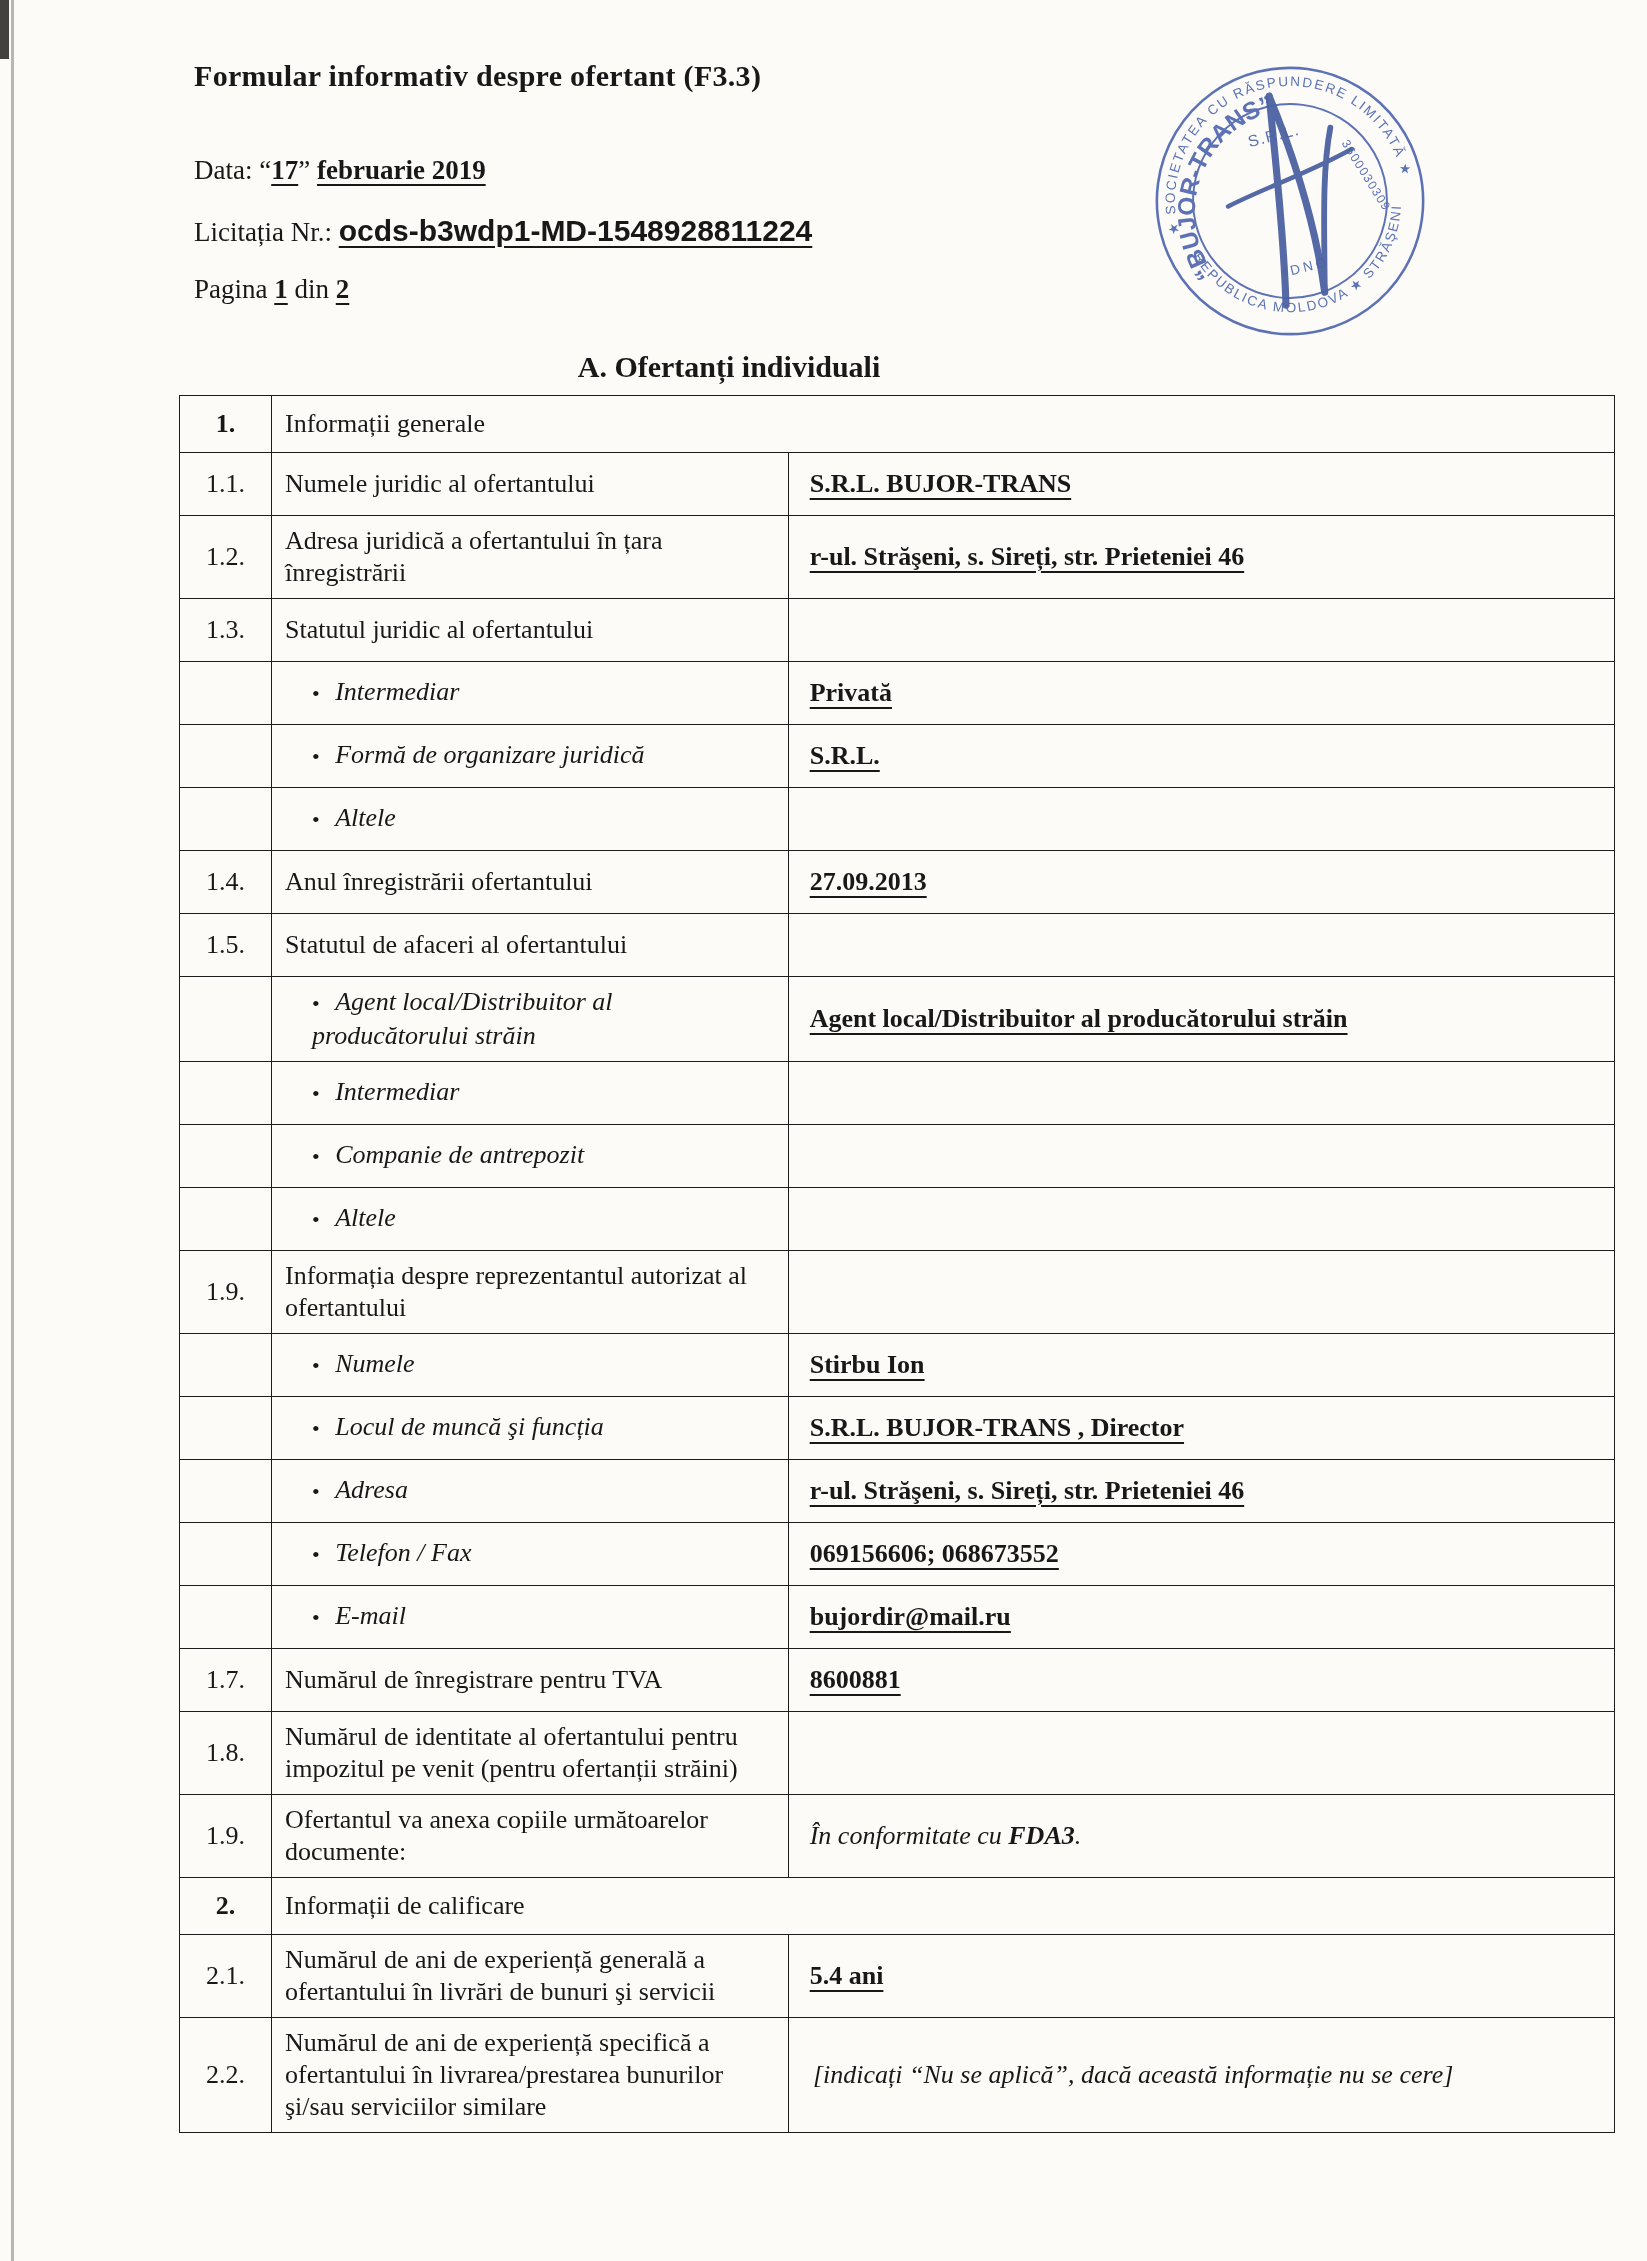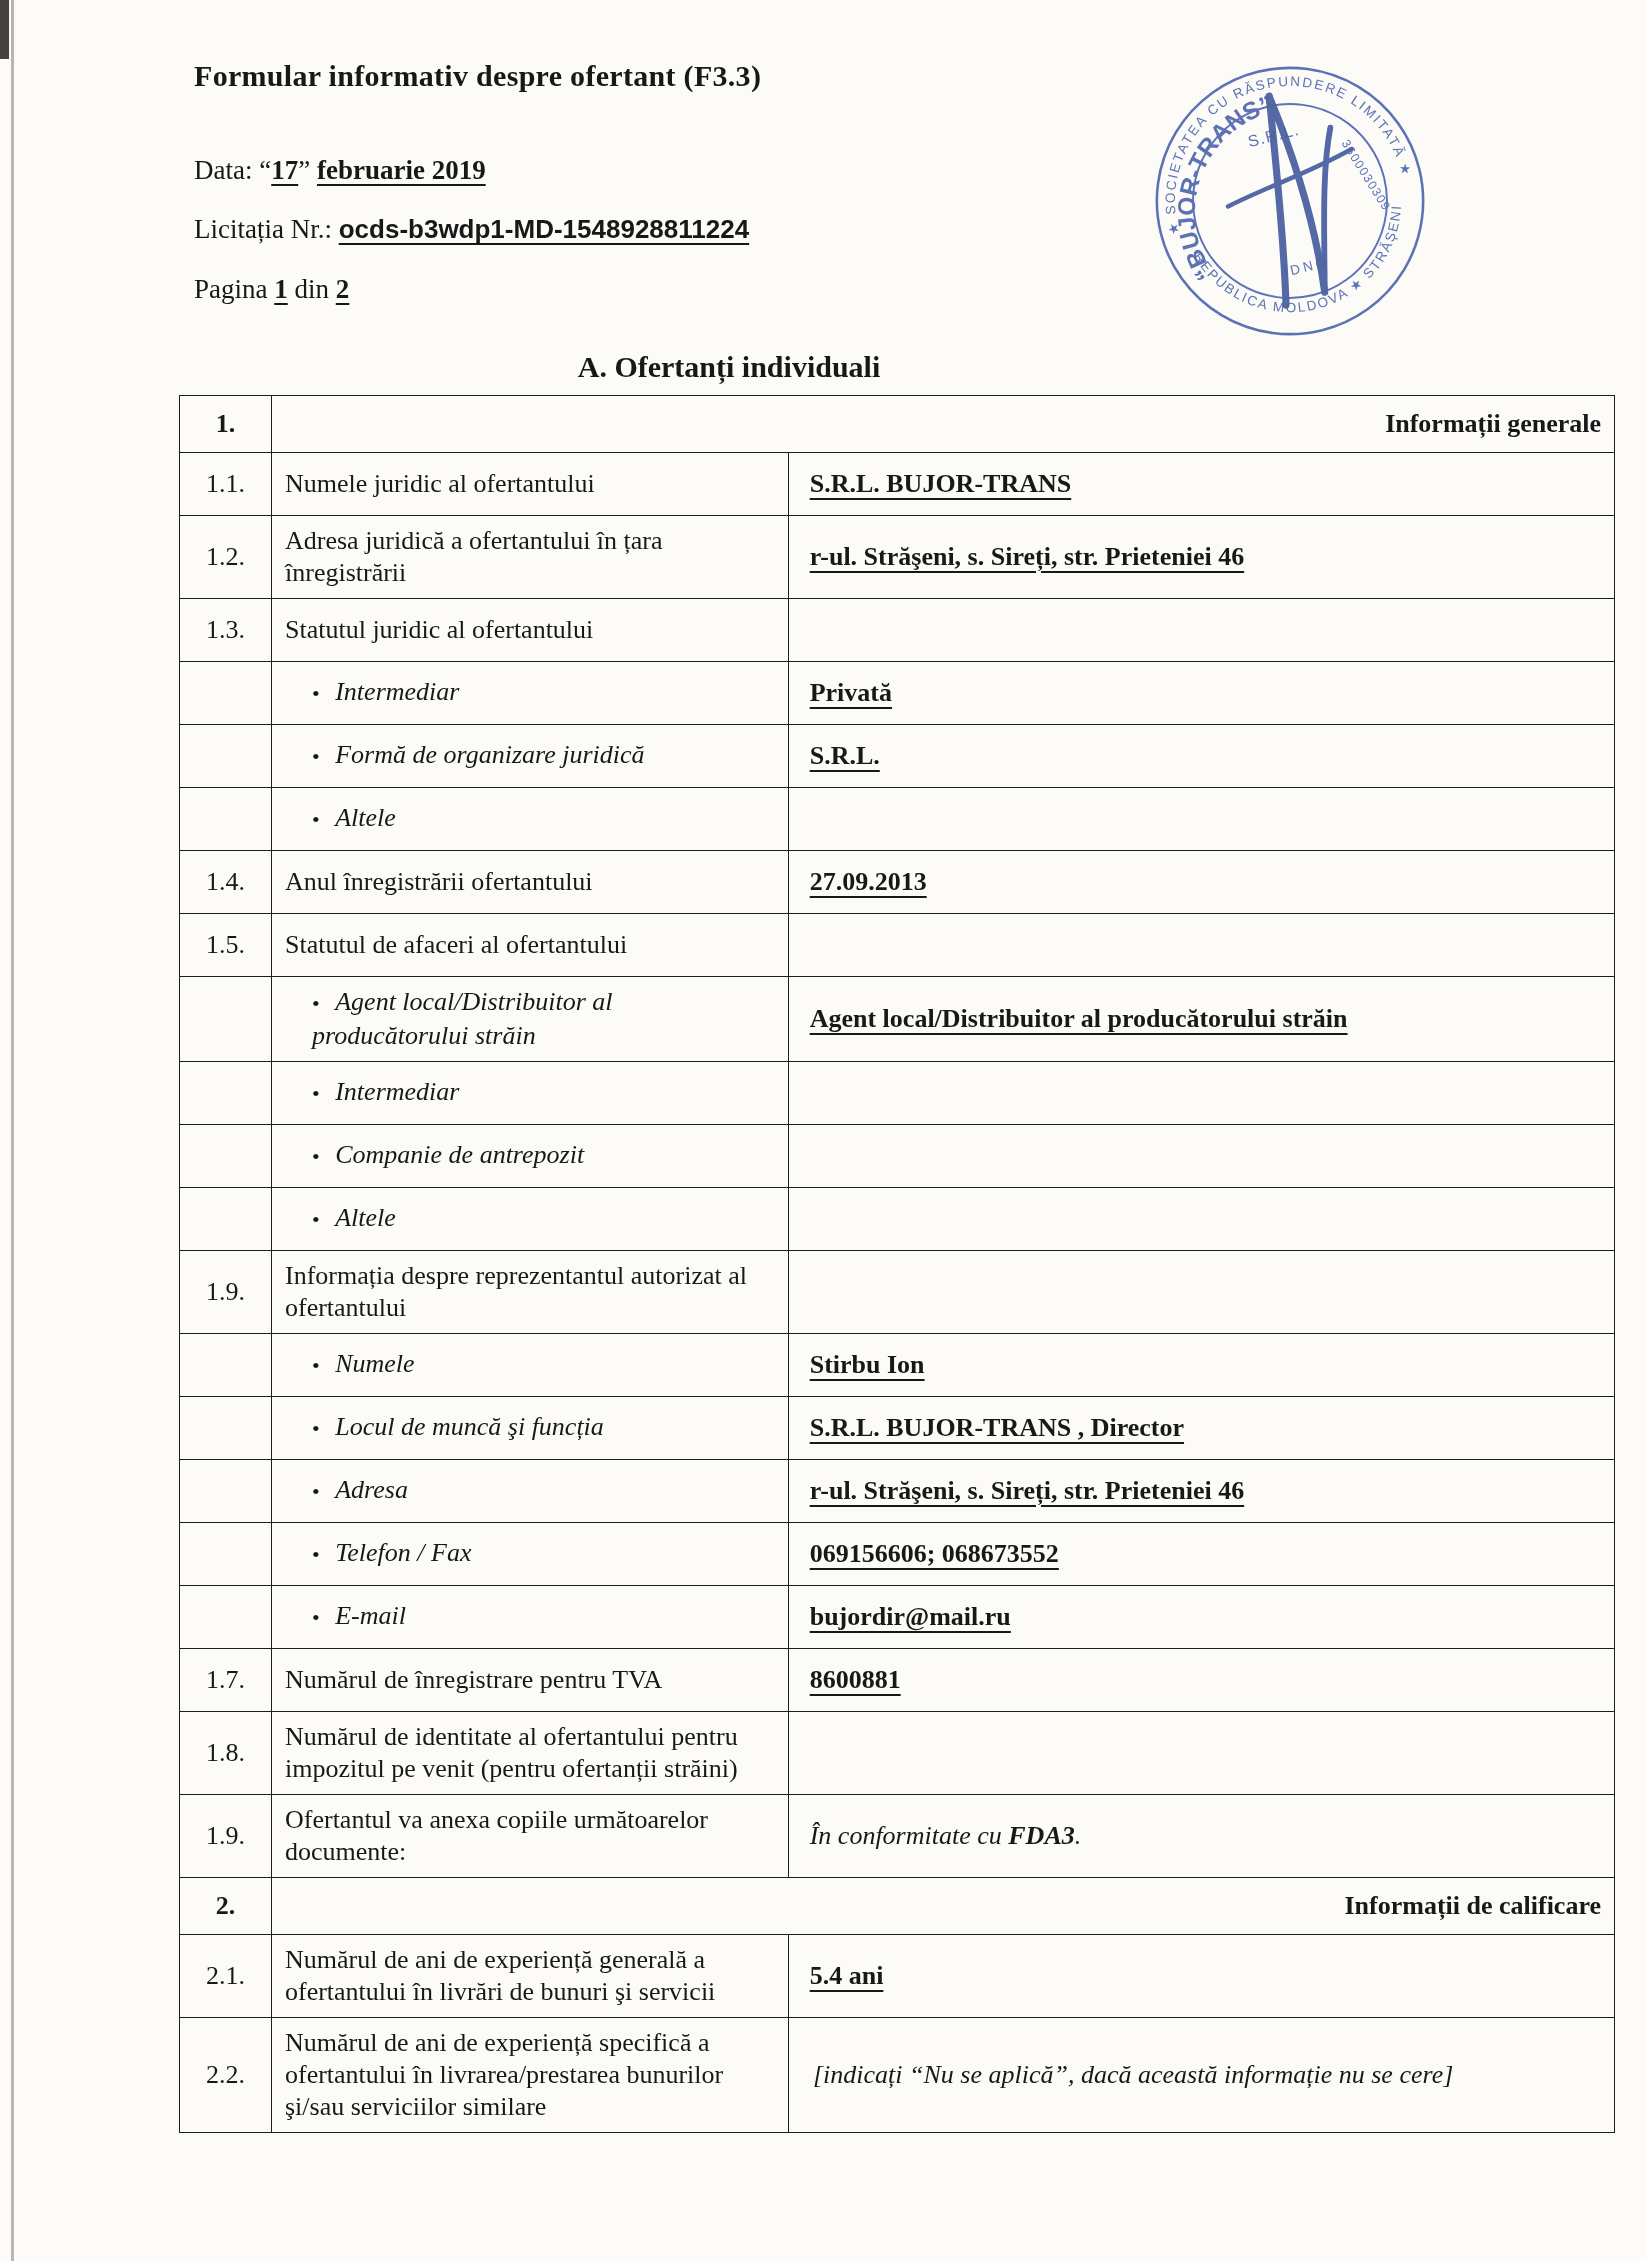--- a/index.html
+++ b/index.html
@@ -12,31 +12,31 @@
   .edge-line { position:absolute; left:11px; top:0; width:3.2px; height:2261px; background:#b9b6b0; }
 
   .doc-title { position:absolute; left:194px; top:59px; font-size:30px; font-weight:bold; letter-spacing:0.3px; }
 
   .meta-line { position:absolute; left:194px; font-size:27px; }
   .m-date   { top:155px; }
   .m-tender { top:214px; }
   .m-page   { top:274px; }
   .u  { text-decoration:underline; text-underline-offset:5.2px; text-decoration-thickness:1.9px; }
   .b  { font-weight:bold; }
-  .tender-num { font-family:"Liberation Sans", sans-serif; font-size:26px; font-weight:bold; }
+  .tender-num { font-family:"Liberation Sans", sans-serif; font-size:30px; font-weight:bold; }
 
   .section-heading { position:absolute; left:0; top:350px; width:1458px; text-align:center; font-size:30px; font-weight:bold; }
 
   table.info-table { position:absolute; left:179px; top:395px; width:1435px; border-collapse:collapse; font-size:26px; table-layout:fixed; }
   .info-table td { border:1.9px solid #1c1c1c; height:63px; padding:9px 13px; line-height:32px; vertical-align:middle; }
   td.cn { text-align:center; padding:9px 3.9px; }
   td.cl { }
   td.cv { padding-left:20.7px;margin-top:7px; }
   tr.sec td { height:57px; }
-  tr.sec td.ct { text-align:right; font-weight:bold; }
+  tr.sec td.ct { text-align:left; font-weight:normal; }
   tr.sec td.cn { font-weight:bold; }
   td.bl { padding-left:40px; }
   .bdot { display:inline-block; margin-right:15.5px; font-size:22px; vertical-align:middle; }
   .bit  { font-style:italic; }
   .uv   { font-weight:bold; text-decoration:underline; text-underline-offset:5.8px; text-decoration-thickness:1.9px; }
   .itv  { font-style:italic; }
   .itv.bold { font-weight:bold; }
   td.just { text-align:justify;padding-left:24px; }
 
   .stamp { position:absolute; left:1142px; top:53px; width:296px; height:296px; opacity:.82; }

